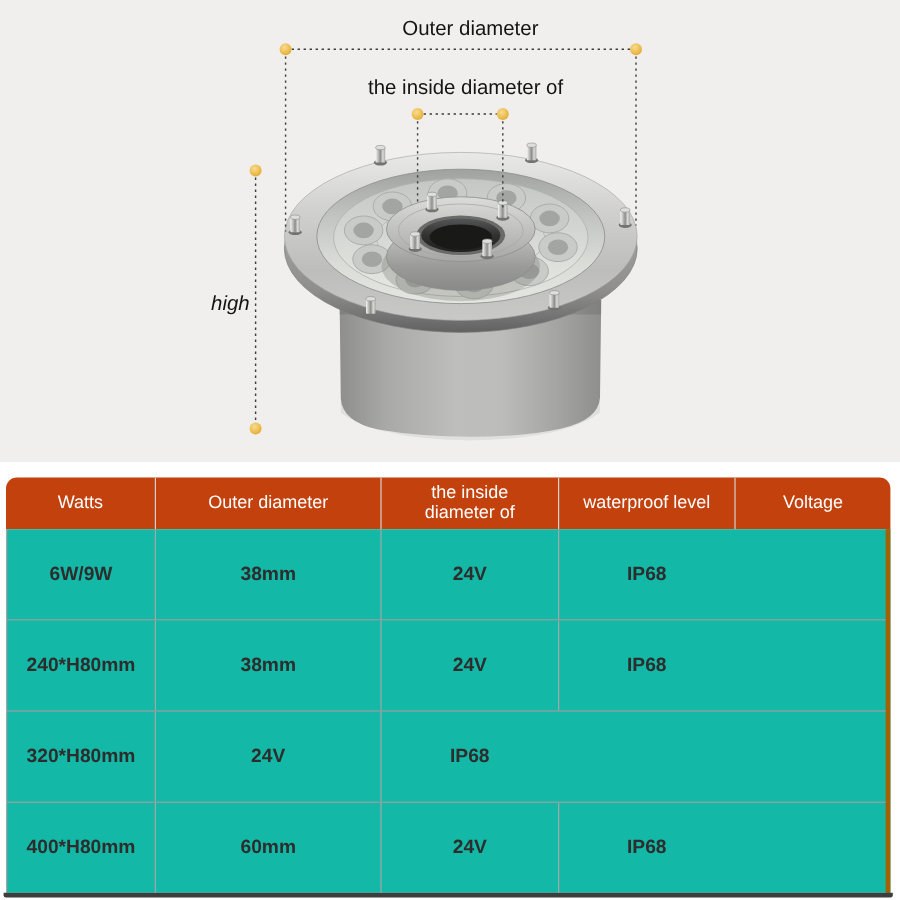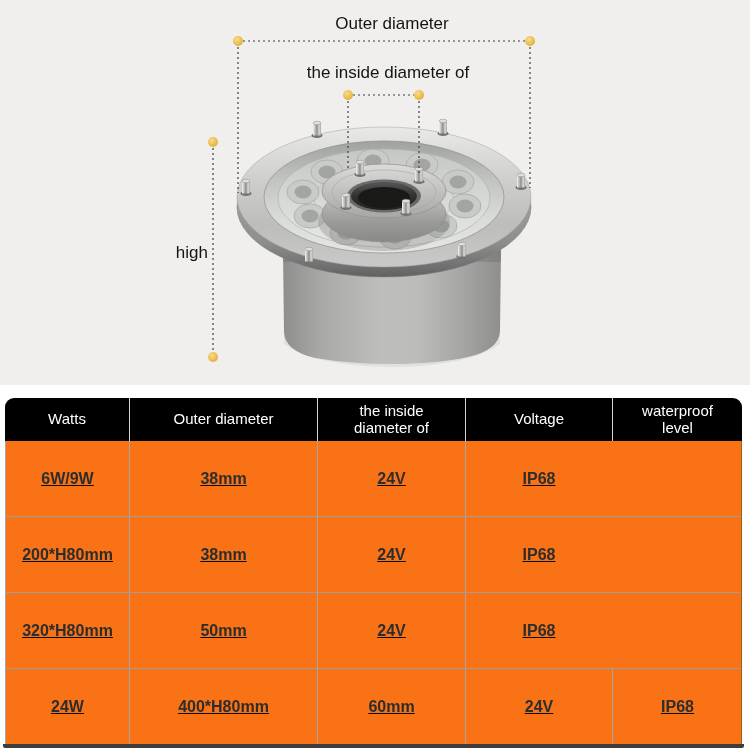--- a/index.html
+++ b/index.html
@@ -8,33 +8,33 @@
     font-family:"Liberation Sans",sans-serif;
   }
   
   .photo{position:relative;width:750px;height:385px;background:#f0efee;}
   .photo svg{position:absolute;left:0;top:0;}
   .anno{
     position:absolute;color:#141414;font-size:17px;line-height:20px;white-space:nowrap;
   }
   .anno.outer{left:392px;top:14px;transform:translateX(-50%);}
   .anno.inner{left:388px;top:63px;transform:translateX(-50%);}
-  .anno.high{left:208px;top:243px;transform:translateX(-100%);}
+  .anno.high{left:208px;top:243px;transform:translateX(-100%);font-style:italic;}
   
   .spec{position:absolute;left:5px;top:398px;width:737px;}
   .thead{
     display:grid;grid-template-columns:124px 188px 148px 147px 130px;
-    background:#000000;border-radius:9px 9px 0 0;height:43px;overflow:hidden;
+    background:#c2410c;border-radius:9px 9px 0 0;height:43px;overflow:hidden;
   }
   .th{
     display:flex;align-items:center;justify-content:center;text-align:center;
     color:#ffffff;font-size:15px;line-height:1.12;padding:0 17px;
   }
   .th + .th{border-left:1px solid #d2d3d5;}
-  .tbody{border-left:1px solid #a6a6a6;border-right:1px solid #a16207;background:#f97316;text-decoration:underline;}
+  .tbody{border-left:1px solid #a6a6a6;border-right:4px solid #a16207;background:#14b8a6;}
   .row{
     display:grid;grid-template-columns:123px 188px 148px 147px 130px;
     height:75px;border-bottom:1px solid #9e9e9e;
   }
   .row:last-child{border-bottom:none;}
   .cell{
     display:flex;align-items:center;justify-content:center;
     color:#2d2d2d;font-size:16px;font-weight:700;
   }
   .cell + .cell{border-left:1px solid #a6a6a6;}
@@ -196,44 +196,42 @@
     <div class="anno outer">Outer diameter</div>
     <div class="anno inner">the inside diameter of</div>
     <div class="anno high">high</div>
   </div>
 
   <div class="spec">
     <div class="thead">
       <div class="th">Watts</div>
       <div class="th">Outer diameter</div>
       <div class="th">the inside diameter of</div>
+      <div class="th">waterproof level</div>
       <div class="th">Voltage</div>
-      <div class="th">waterproof level</div>
     </div>
     <div class="tbody">
       <div class="row">
         <div class="cell">6W/9W</div>
         <div class="cell">38mm</div>
         <div class="cell">24V</div>
         <div class="cell">IP68</div>
       </div>
       <div class="row">
-        <div class="cell">200*H80mm</div>
+        <div class="cell">240*H80mm</div>
         <div class="cell">38mm</div>
         <div class="cell">24V</div>
         <div class="cell">IP68</div>
       </div>
       <div class="row">
         <div class="cell">320*H80mm</div>
-        <div class="cell">50mm</div>
-        <div class="cell">24V</div>
-        <div class="cell">IP68</div>
-      </div>
-      <div class="row">
-        <div class="cell">24W</div>
+        <div class="cell">24V</div>
+        <div class="cell">IP68</div>
+      </div>
+      <div class="row">
         <div class="cell">400*H80mm</div>
         <div class="cell">60mm</div>
         <div class="cell">24V</div>
         <div class="cell">IP68</div>
       </div>
     </div>
     <div class="tbar"></div>
   </div>
 
 </div>

